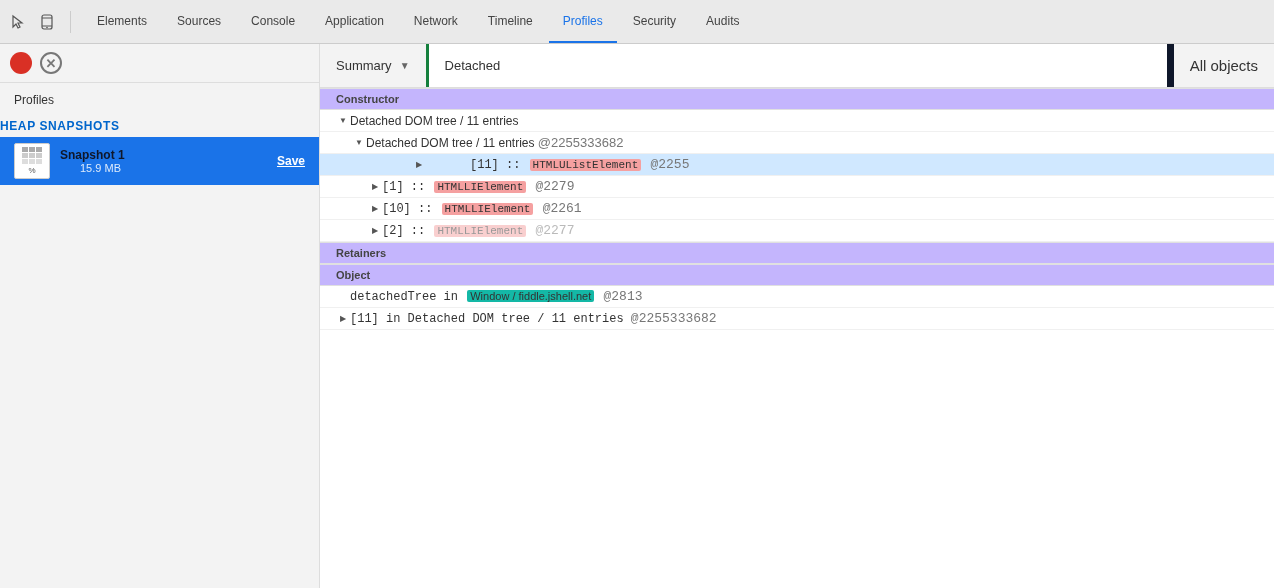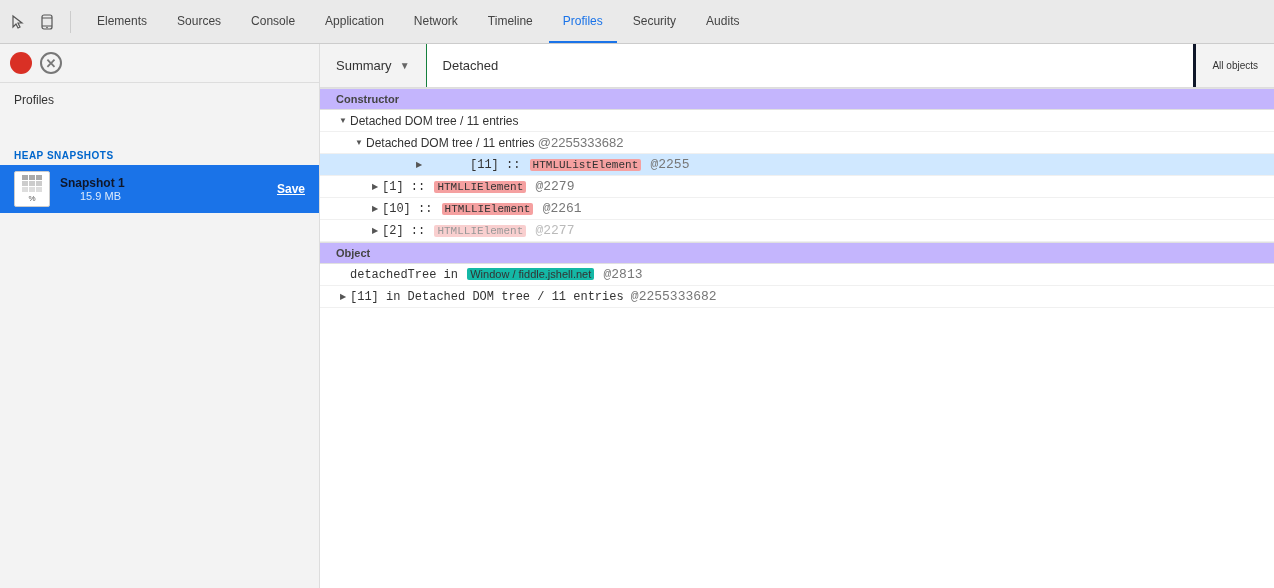--- a/index.html
+++ b/index.html
@@ -111,27 +111,26 @@
       font-weight: bold;
       flex-shrink: 0;
     }
     .sidebar-title {
       font-size: 12px;
       font-weight: 500;
       padding: 10px 14px 4px;
       color: #333;
     }
     .sidebar-section-title {
-      font-size: 10px;
+      font-size: 12px;
       font-weight: 600;
       color: #0066cc;
-      padding: 8px 14px 4px;
+      padding: 8px 0 4px;
       letter-spacing: 0.05em;
       text-transform: uppercase;
-      margin-top: 31px;
     }
     .snapshot-item {
       display: flex;
       align-items: center;
       padding: 6px 14px;
       background: #1a73e8;
       color: white;
       cursor: pointer;
       gap: 10px;
     }
@@ -200,46 +199,46 @@
       background: #f3f3f3;
       height: 44px;
       flex-shrink: 0;
     }
     .summary-dropdown {
       display: flex;
       align-items: center;
       padding: 0 16px;
       height: 100%;
       gap: 8px;
-      border-right: 1px solid #15803d;
+      border-right: 3px solid #15803d;
       cursor: pointer;
       font-size: 13px;
       color: #333;
     }
     .dropdown-arrow {
       font-size: 10px;
       color: #666;
     }
     .filter-input {
       flex: 1;
       height: 100%;
       padding: 0 16px;
       border: none;
       background: white;
       font-size: 13px;
       color: #333;
       outline: none;
-      border-right: 3px solid #0f172a;
+      border-right: 7px solid #0f172a;
     }
     .all-objects-btn {
       padding: 0 16px;
       height: 100%;
       display: flex;
       align-items: center;
-      font-size: 10px;
+      font-size: 15px;
       color: #333;
       cursor: pointer;
       white-space: nowrap;
     }
 
     
     .table-container {
       flex: 1;
       overflow-y: auto;
       overflow-x: hidden;
@@ -427,20 +426,21 @@
         <span class="triangle collapsed"></span>
         <span class="row-text mono">[10] :: <span class="constructor-name">HTMLLIElement</span> <span class="at-id">@2261</span></span>
       </div>
 
       <div class="tree-row" style="overflow:hidden; max-height:22px;">
         <span class="tree-indent" style="width:48px;"></span>
         <span class="triangle collapsed"></span>
         <span class="row-text mono">[2] :: <span class="constructor-name" style="opacity:0.5;">HTMLLIElement</span> <span class="at-id" style="opacity:0.5;">@2277</span></span>
       </div>
 
+      <div class="section-header">Retainers</div>
 
       <div class="section-header">Object</div>
 
       <div class="tree-row">
         <span class="tree-indent" style="width:16px;"></span>
         <span class="triangle leaf"></span>
         <span class="row-text mono">detachedTree in <span class="window-name">Window / fiddle.jshell.net</span> <span class="at-id">@2813</span></span>
       </div>
 
       <div class="tree-row">

